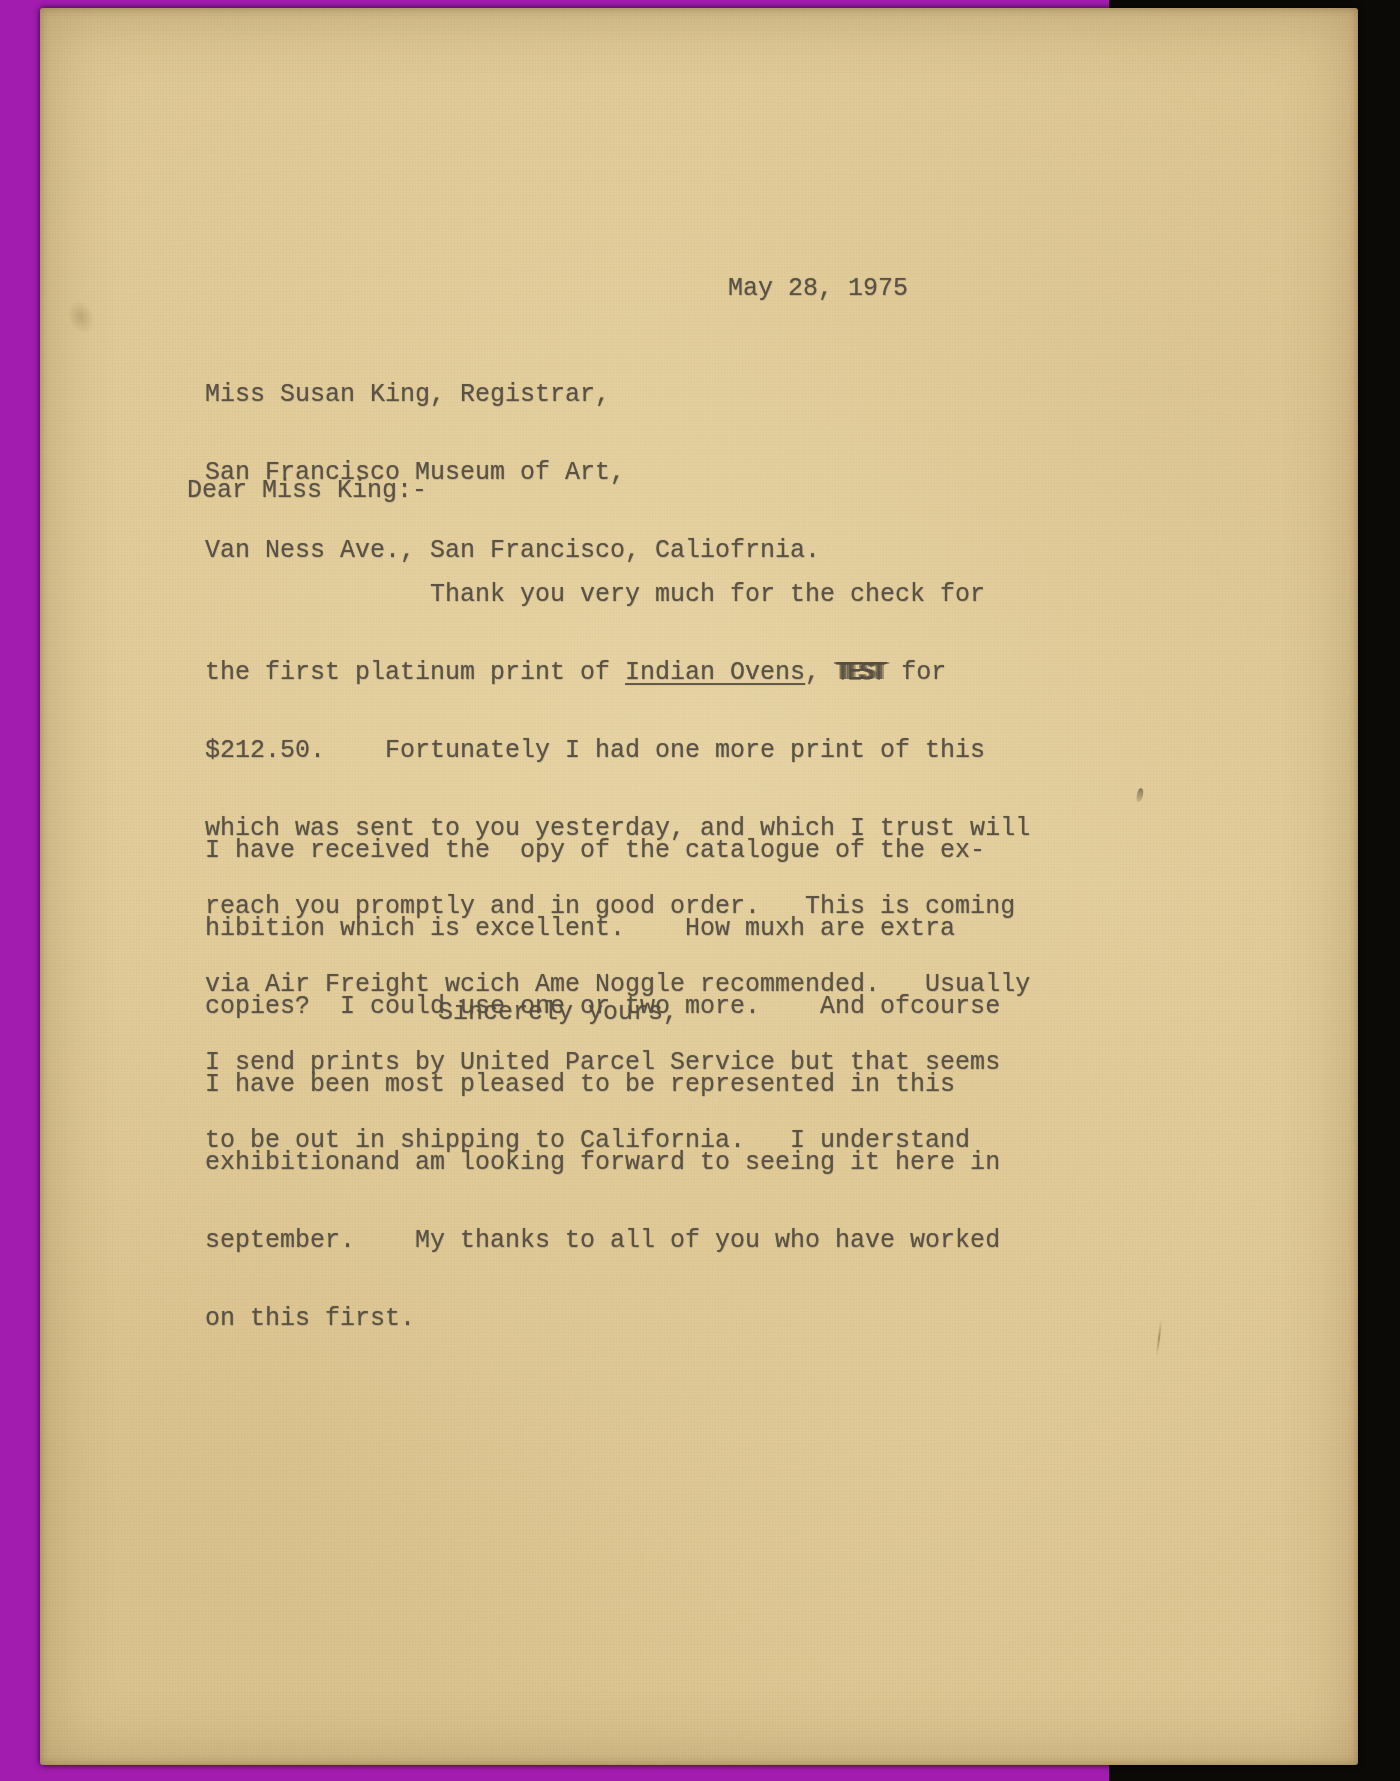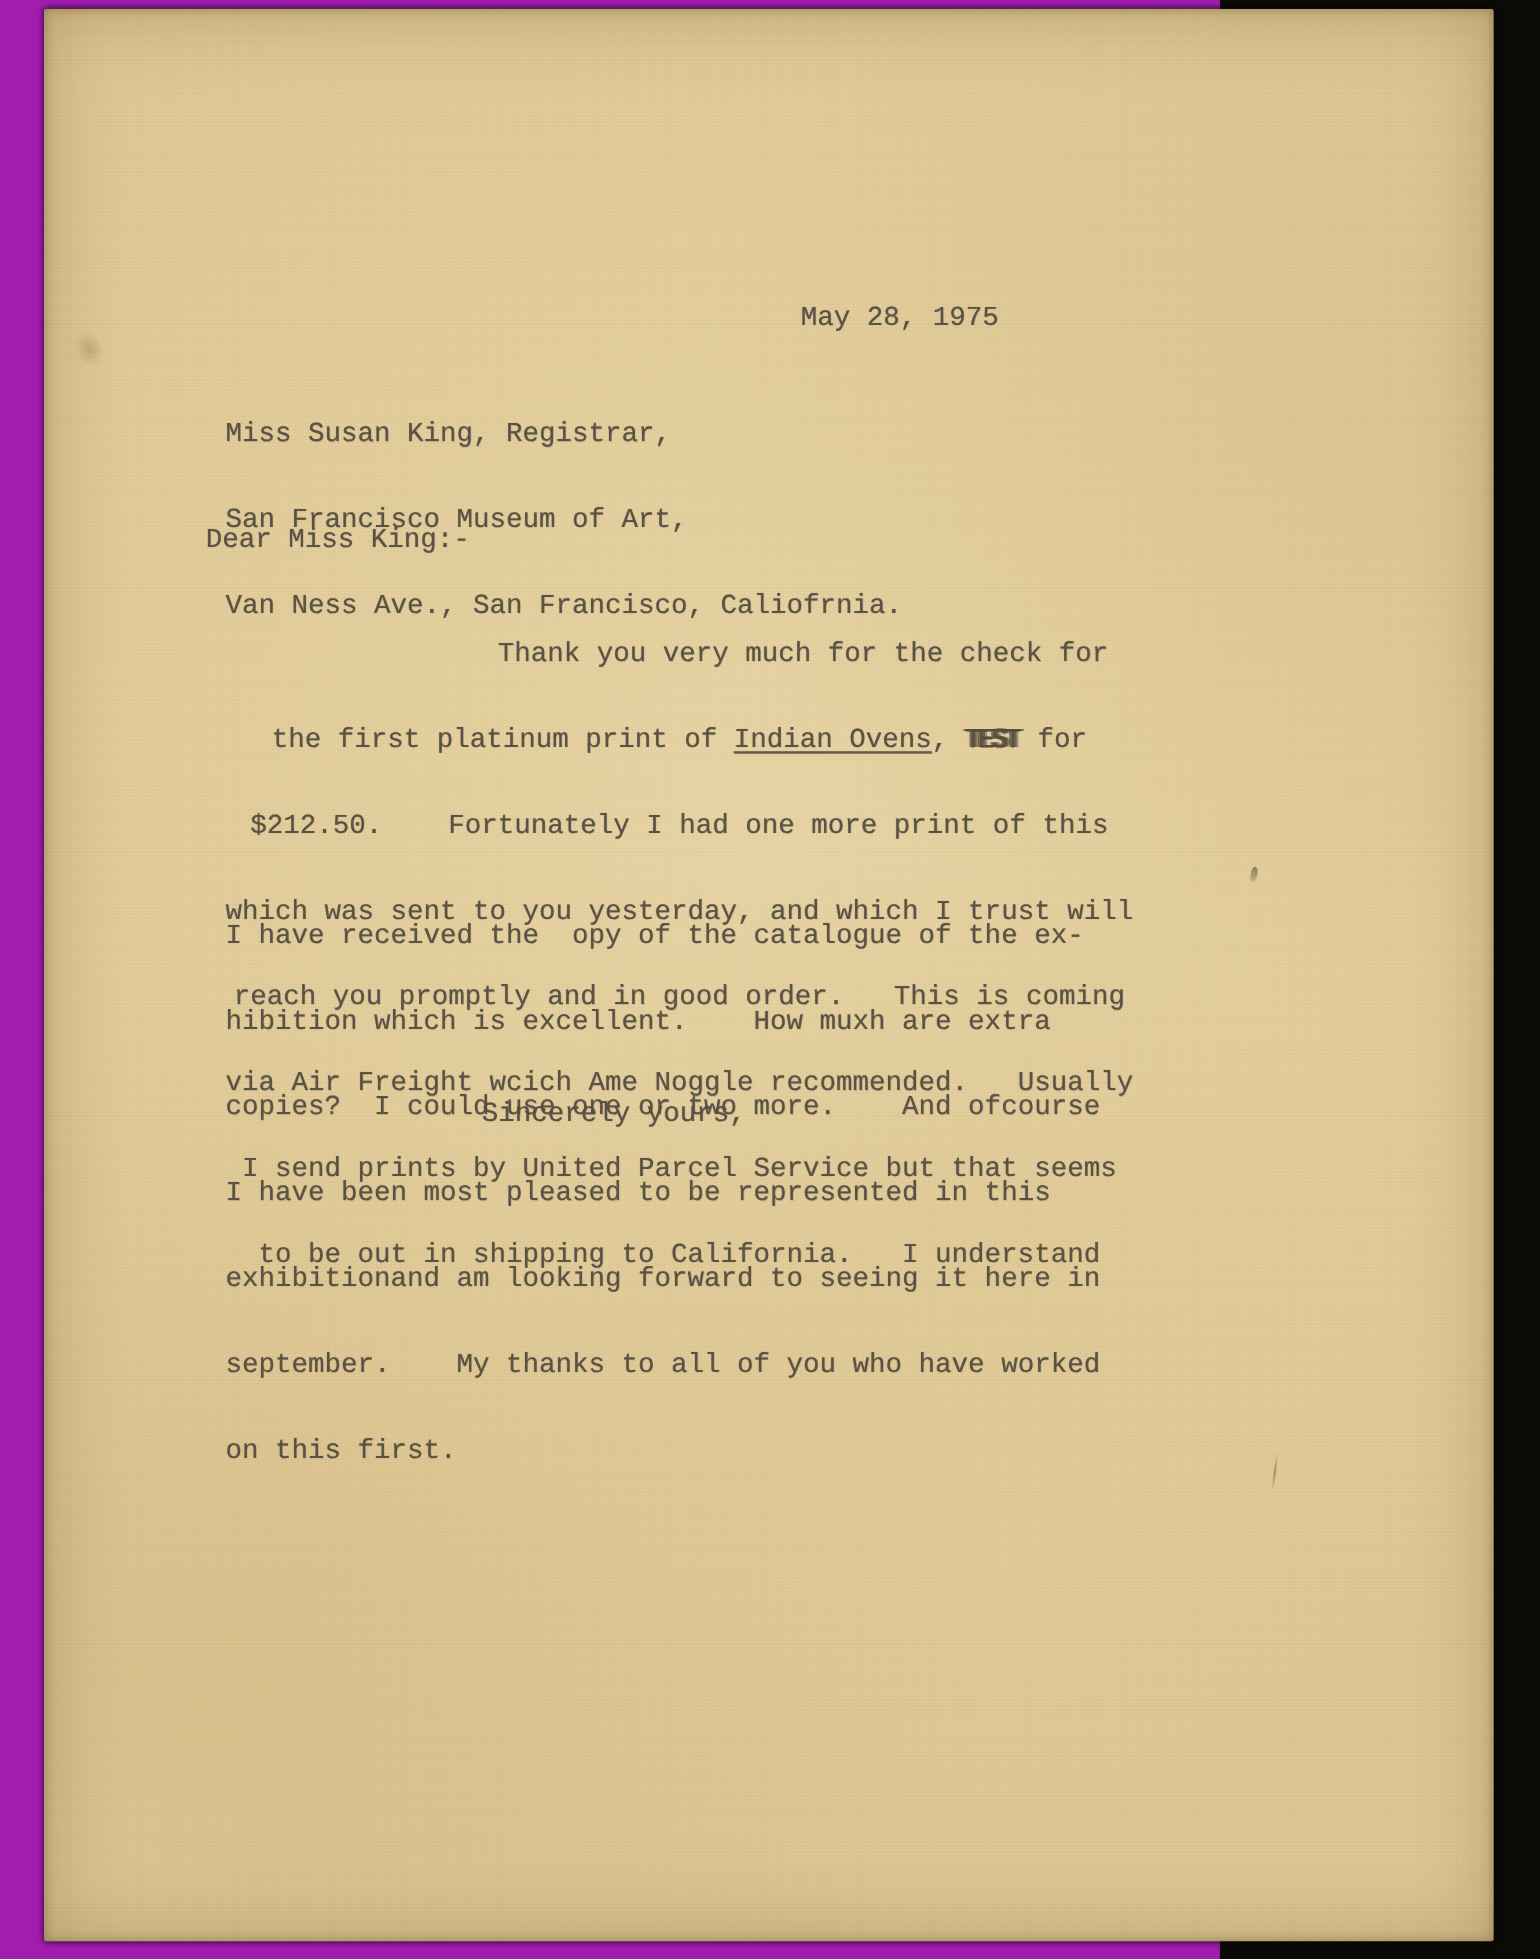--- a/index.html
+++ b/index.html
@@ -46,21 +46,21 @@
     line-height: 26px;
     color: rgba(85,78,66,0.92);
     text-shadow: 0 0 1px rgba(85,78,66,0.55), 0.5px 0.5px 0 rgba(85,78,66,0.18);
     white-space: pre;
     letter-spacing: 0;
   }
 
   .date-line      { left: 688px; top: 268px; }
   .address-block  { left: 165px; top: 322px; }
   .salutation     { left: 147px; top: 470px; }
-  .paragraph-1    { left: 165px; top: 522px; text-align: center; }
+  .paragraph-1    { left: 165px; top: 522px; }
   .paragraph-2    { left: 165px; top: 778px; }
   .closing-line   { left: 398px; top: 992px; font-family: Liberation Mono, monospace; }
 
   .line { white-space: pre; }
   .indent-first { padding-left: 225px; }
 
   .underlined {
     text-decoration: underline;
     text-decoration-thickness: 2px;
     text-underline-offset: 4px;

